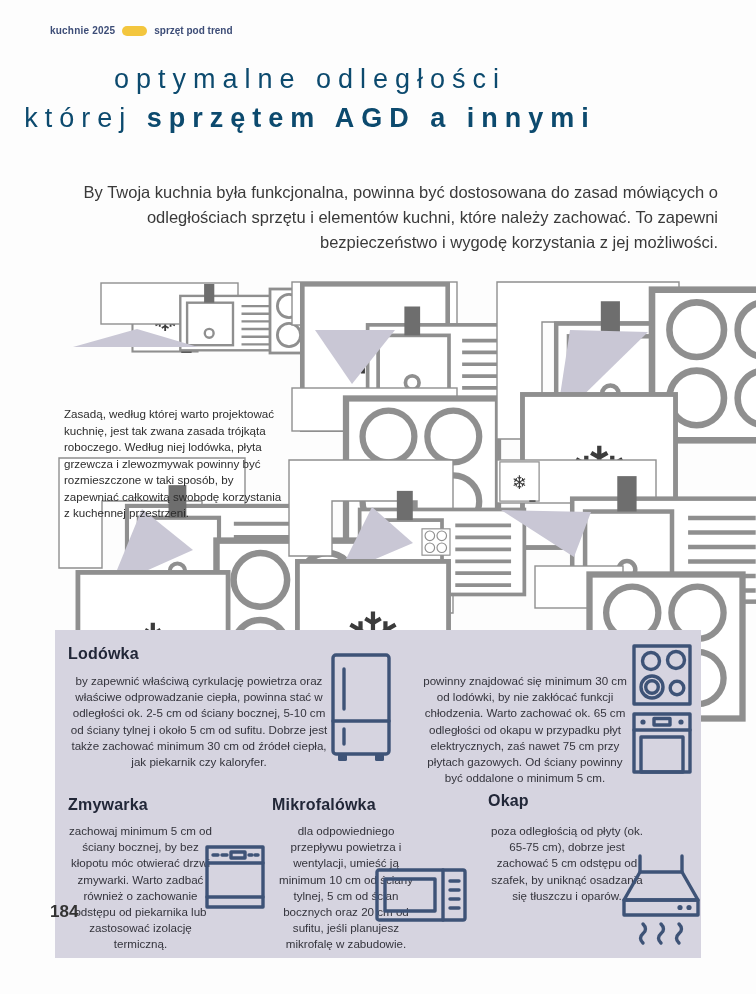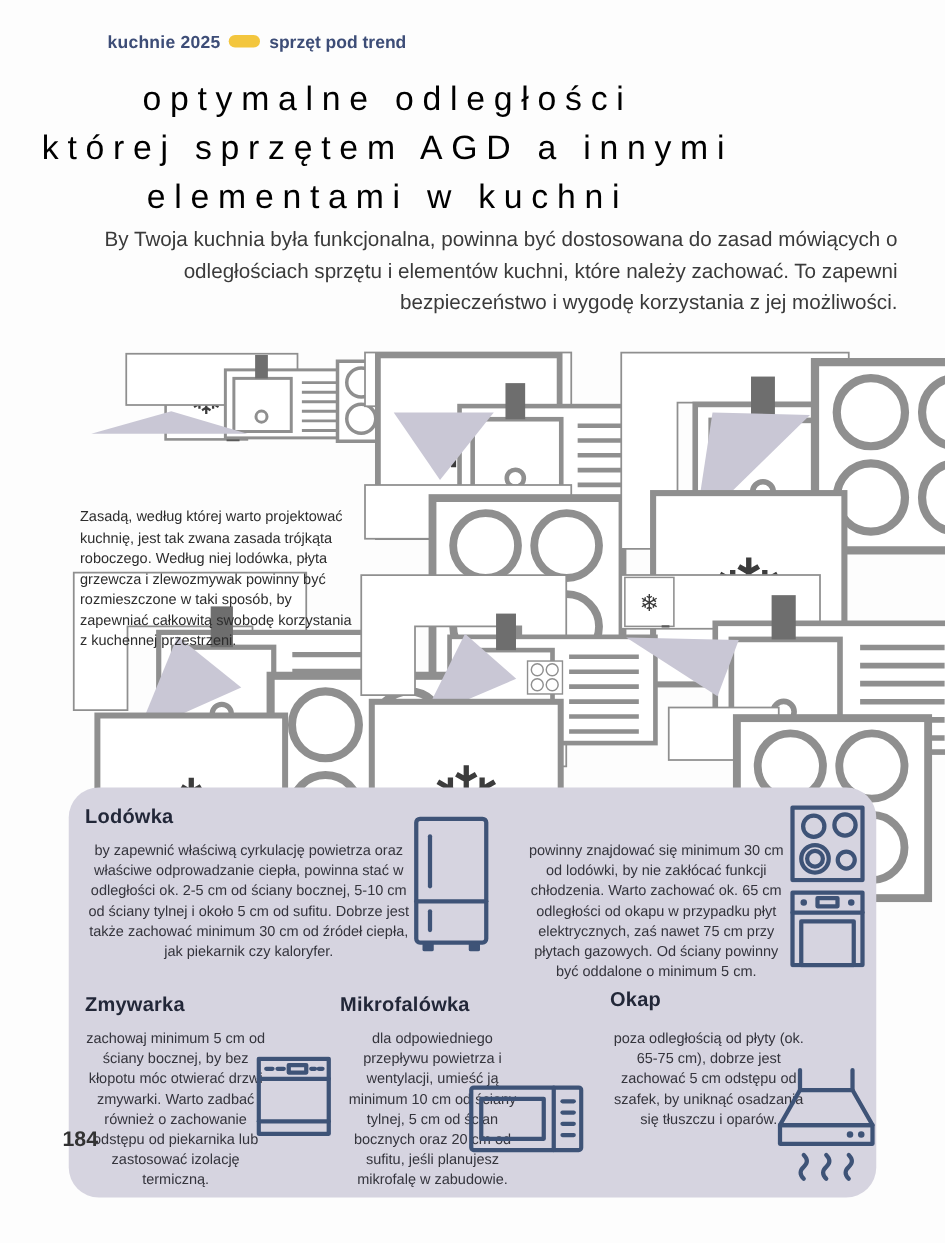--- a/index.html
+++ b/index.html
@@ -2,40 +2,40 @@
 <html><head>
 <meta charset="utf-8">
 <style>
   html,body{margin:0;padding:0;}
   body{
     width:756px;height:994px;position:relative;background:#fdfdfd;
     font-family:"Liberation Sans",sans-serif;color:#2e2e2e;overflow:hidden;
   }
   .abs{position:absolute;}
   
-  .topbar{left:50px;top:25px;font-size:14px;color:#3d4d77;display:flex;align-items:center;gap:7px;margin-left:36px;}
+  .topbar{left:50px;top:25px;font-size:10px;color:#3d4d77;display:flex;align-items:center;gap:7px;}
   .brand{font-weight:600;letter-spacing:.2px;}
   .pill{width:25px;height:10px;border-radius:6px;background:#f3c63e;display:inline-block;}
   .section{font-weight:700;}
   
-  .title{left:0;top:60px;width:620px;text-align:center;color:#000000;
+  .title{left:0;top:60px;width:620px;text-align:center;color:#0c4a6e;
     font-size:27px;line-height:39px;letter-spacing:7px;font-weight:400;}
-  .title b{font-weight:400;}
+  .title b{font-weight:700;}
   
   .intro{left:38px;top:180px;width:680px;text-align:right;font-size:16.5px;
     line-height:25px;color:#3a3a3a;}
   
   .note{left:64px;top:358px;width:220px;font-size:11.6px;line-height:16.5px;color:#2d2d2d;margin-top:48px;}
   
   svg.diagram{overflow:visible;}
   .ln{stroke:#8f8f8f;stroke-width:1.4;fill:#ffffff;}
   .lnn{stroke:#8f8f8f;stroke-width:1.4;fill:none;}
   .tri{fill:#c9c7d5;stroke:none;}
   
-  .panel{left:55px;top:630px;width:646px;height:328px;background:#d6d4e0;border-radius:24px;}
+  .panel{left:55px;top:630px;width:646px;height:328px;background:#d6d4e0;}
   .apph{position:absolute;font-size:16px;font-weight:700;color:#222738;letter-spacing:.2px;}
   .appt{position:absolute;font-size:11.6px;line-height:16.2px;color:#34343c;text-align:center;}
   .icon{position:absolute;}
   .icon svg{display:block;}
   .nv{stroke:#3e5377;fill:none;stroke-width:3.4;stroke-linejoin:round;stroke-linecap:round;}
   .nvf{fill:#3e5377;stroke:none;}
   
   .pnum{left:50px;top:902px;font-size:17px;font-weight:700;color:#333;}
 </style>
 </head>
@@ -74,21 +74,20 @@
 
 <div class="abs topbar">
   <span class="brand">kuchnie 2025</span>
   <span class="pill"></span>
   <span class="section">sprzęt pod trend</span>
 </div>
 
 <div class="abs title">
   <div>optymalne odległości</div>
   <div><span>której </span><b>sprzętem AGD a innymi</b></div>
-  <div><b>elementami w kuchni</b></div>
 </div>
 
 <div class="abs intro">By Twoja kuchnia była funkcjonalna, powinna być dostosowana do zasad mówiących o odległościach sprzętu i elementów kuchni, które należy zachować. To zapewni bezpieczeństwo i wygodę korzystania z jej możliwości.</div>
 
 <svg class="abs diagram" style="left:55px;top:283px" width="220" height="68">
   <use href="#sym-fridge" x="0" y="2"></use>
   <rect class="ln" x="46" y="0" width="137" height="41"></rect>
   <use href="#sym-sink" x="68" y="1"></use>
   <use href="#sym-hob" x="139" y="4"></use>
   <polygon class="tri" points="18,64 143,64 82,46"></polygon>

